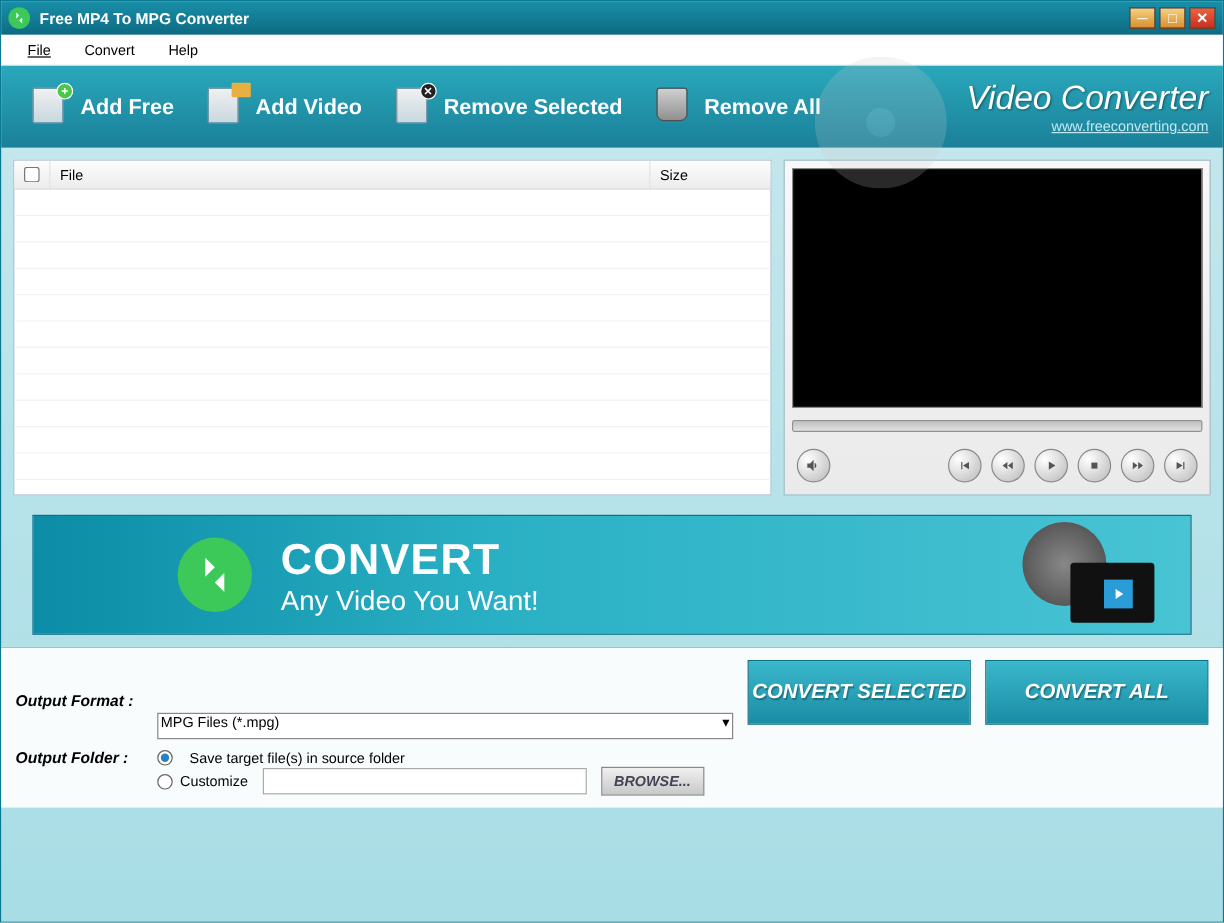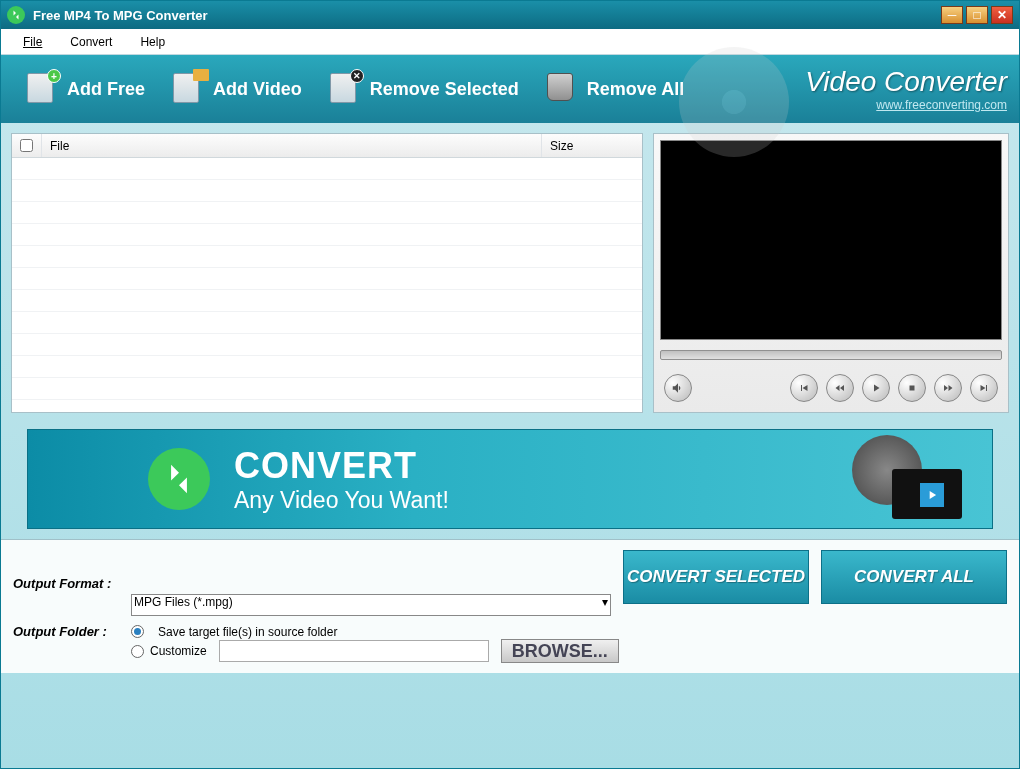--- a/index.html
+++ b/index.html
@@ -55,21 +55,21 @@
 .clap-play { position: absolute; right: 18px; bottom: 12px; width: 24px; height: 24px; background: #2a9cd8; display: flex; align-items: center; justify-content: center; }
 .bottom-panel { background: #f8fcfc; border-top: 1px solid #a0c0c8; padding: 10px 12px; display: flex; align-items: flex-start; }
 .output-left { flex: 1; }
 .form-row { display: flex; align-items: center; margin-bottom: 8px; }
 .form-label { font-weight: bold; font-size: 13px; width: 118px; font-style: italic; }
 .format-select { width: 480px; height: 22px; background: #fff; border: 1px solid #888; padding: 0 2px; display: flex; justify-content: space-between; cursor: pointer; font-size: 12px; margin-top: 44px; }
 .radio-row { display: flex; align-items: center; gap: 6px; margin-left: 118px; margin-top: -4px; }
 .radio { width: 13px; height: 13px; border-radius: 50%; border: 1px solid #666; background: #fff; display: flex; align-items: center; justify-content: center; cursor: pointer; }
 .radio.checked::after { content: ''; width: 7px; height: 7px; background: #2a80c0; border-radius: 50%; }
 .custom-input { width: 270px; height: 22px; border: 1px solid #aaa; background: #fff; margin-left: 6px; }
-.browse-btn { height: 24px; padding: 0 10px; background: linear-gradient(#f0f0f0, #c8c8c8); border: 1px solid #888; cursor: pointer; font-weight: bold; font-size: 18px; color: #445; margin-left: 6px; }
+.browse-btn { height: 24px; padding: 0 10px; background: linear-gradient(#f0f0f0, #c8c8c8); border: 1px solid #888; cursor: pointer; font-style: italic; font-weight: bold; font-size: 12px; color: #445; margin-left: 6px; }
 .action-btns { display: flex; gap: 12px; }
 .big-btn { width: 186px; height: 54px; background: linear-gradient(to bottom, #3ab8cc 0%, #1a8ca4 100%); border: 1px solid #0c7088; color: #fff; font-size: 17px; font-style: italic; font-weight: bold; display: flex; align-items: center; justify-content: center; cursor: pointer; text-shadow: 1px 1px 1px rgba(0,0,0,.3); }
 .reel-bg { position: absolute; top: -8px; right: 230px; width: 110px; height: 110px; opacity: .2; pointer-events: none; }
 .reel-circle { width: 100%; height: 100%; border-radius: 50%; background: radial-gradient(#fff 15%, transparent 16%), #ccc; }
 </style>
 </head>
 <body>
 
 <div class="window">
 

